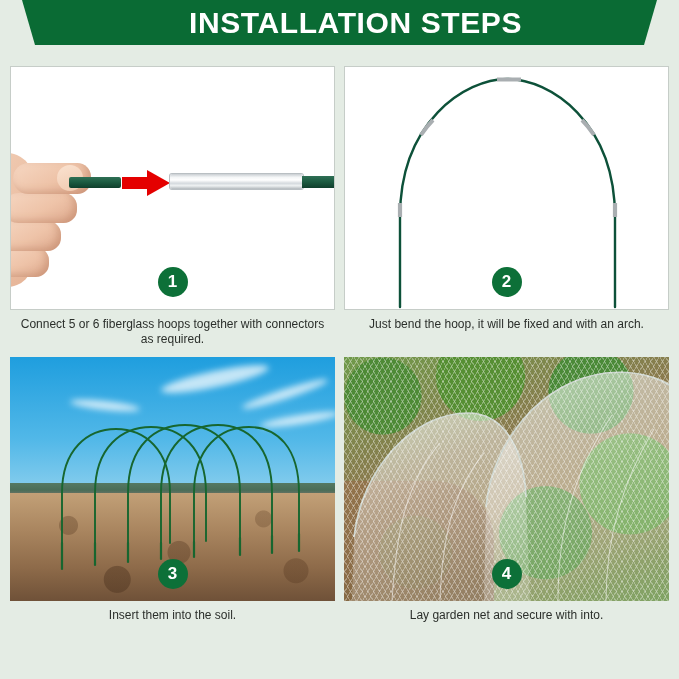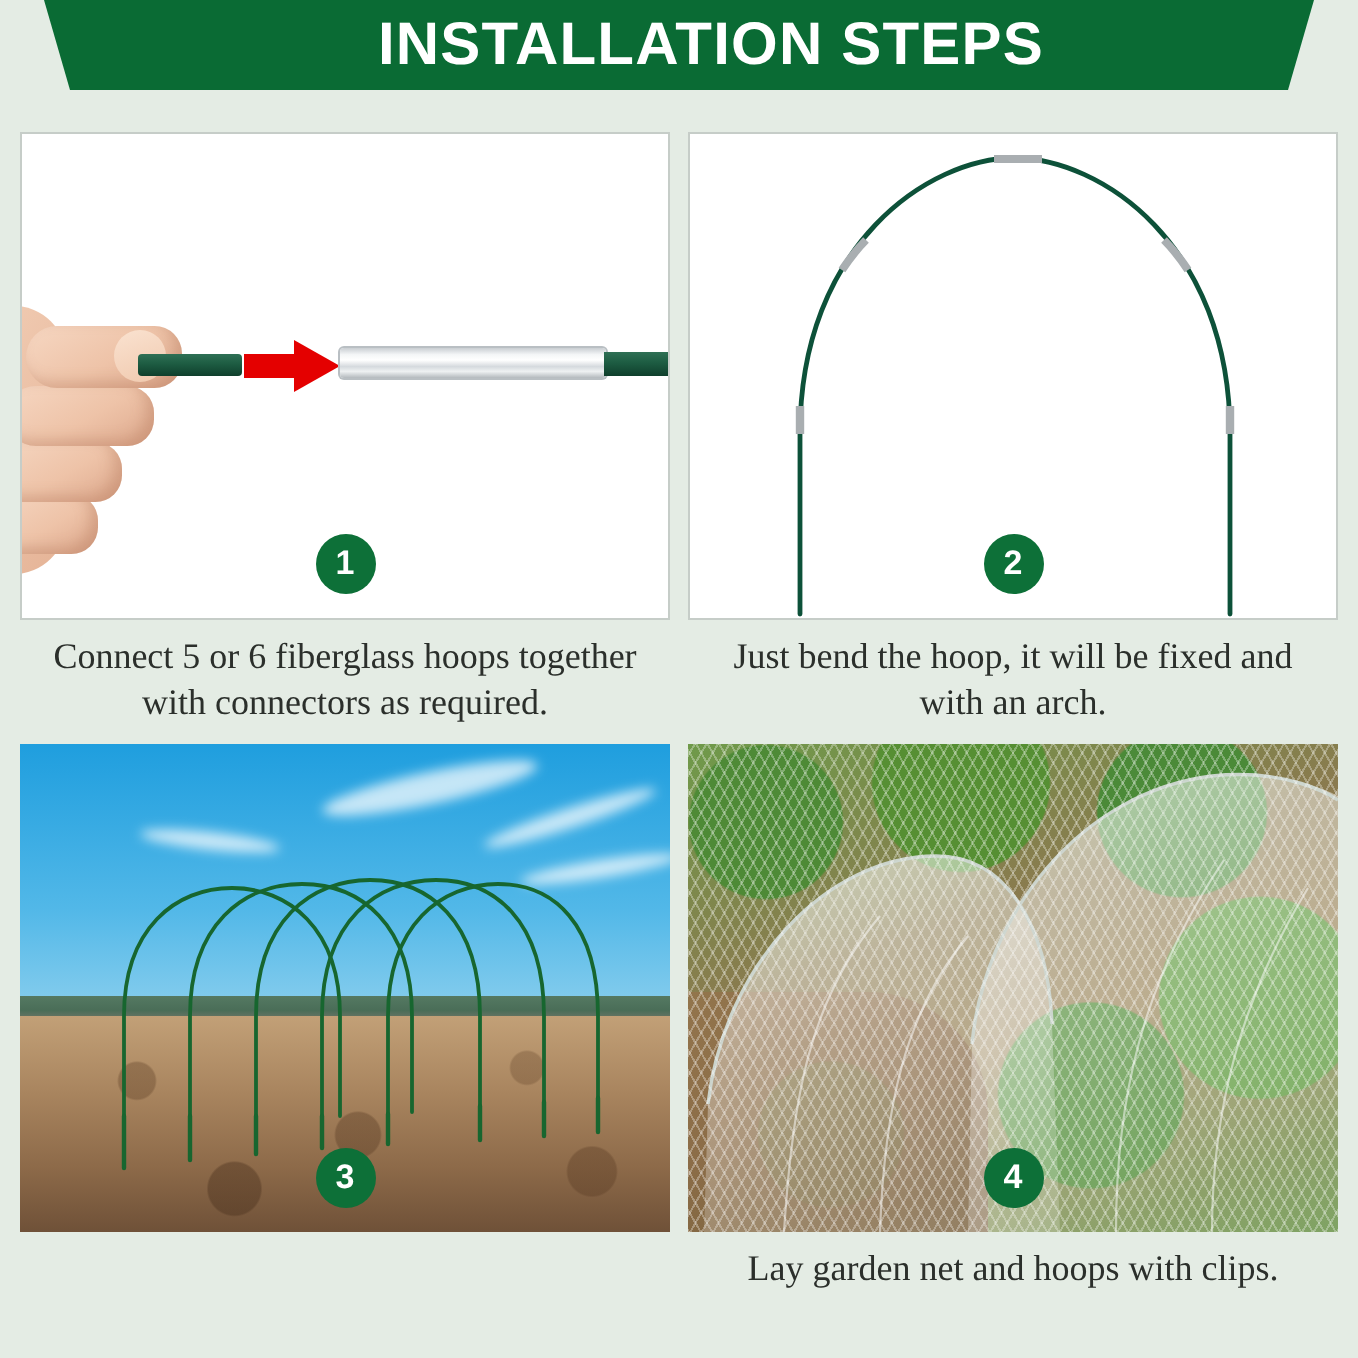--- a/index.html
+++ b/index.html
@@ -100,23 +100,22 @@
     align-items: center;
     justify-content: center;
     z-index: 9;
   }
   .caption {
     width: 325px;
     box-sizing: border-box;
     padding: 7px 6px 0 6px;
     text-align: center;
     color: #2b2f2b;
-    font-size: 18px;
+    font-size: 12px;
     line-height: 1.28;
-    font-family: Liberation Serif, serif;
   }
 
   
   .p1-hand {
     position: absolute;
     left: -16px;
     top: 72px;
     width: 108px;
     height: 150px;
   }
@@ -339,20 +338,21 @@
           <path d="M 151 186 L 151 202"></path>
           <path d="M 184 185 L 184 200"></path>
           <path d="M 230 181 L 230 198"></path>
           <path d="M 262 179 L 262 196"></path>
           <path d="M 289 177 L 289 194"></path>
         </g>
       </svg>
 
       <div class="badge">3</div>
     </div>
+    <div class="caption">Insert them into the soil.</div>
   </div>
 
   <div class="step-cell">
     <div class="panel photo">
       <div class="garden-bg"></div>
       <div class="dirt-patch"></div>
 
       <svg class="netting" width="325" height="244" viewBox="0 0 325 244">
         <defs>
           <linearGradient id="netg" x1="0" y1="0" x2="0.3" y2="1">
@@ -371,16 +371,16 @@
           <path d="M 48 244 C 52 180 60 128 96 86"></path>
           <path d="M 96 244 C 98 184 108 134 140 96"></path>
           <path d="M 214 244 C 214 180 226 120 268 58"></path>
           <path d="M 262 244 C 262 184 276 128 310 72"></path>
         </g>
       </svg>
       <div class="mesh-overlay"></div>
 
       <div class="badge">4</div>
     </div>
-    <div class="caption">Lay garden net and hoops with clips.</div>
+    <div class="caption">Lay garden net and secure with into.</div>
   </div>
 
 </div>
 
 </body></html>

